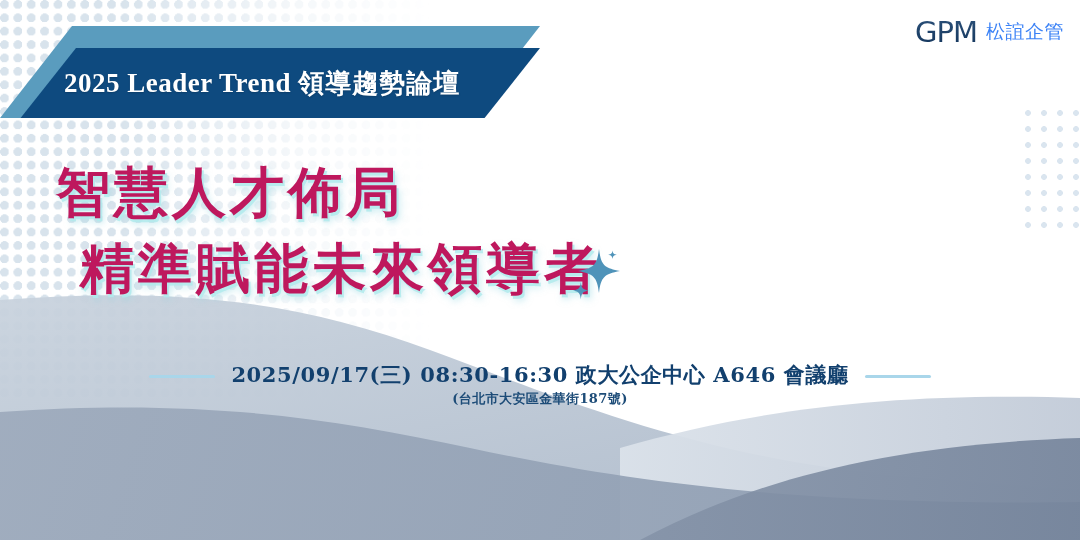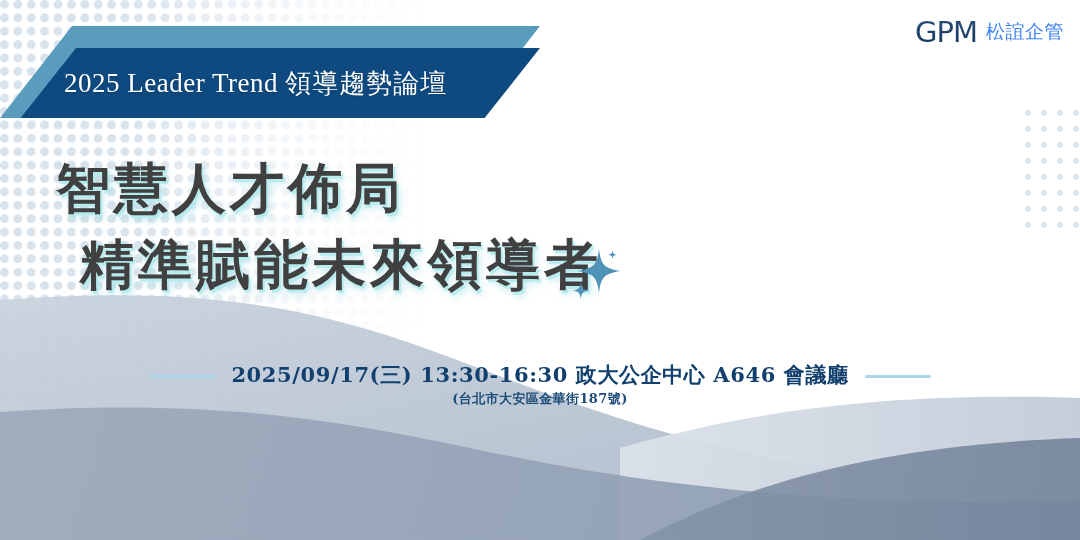--- a/index.html
+++ b/index.html
@@ -61,21 +61,21 @@
     width: 540px;
     height: 92px;
     pointer-events: none;
   }
   .ribbon-title {
     position: absolute;
     left: 64px;
     top: 66px;
     color: #ffffff;
     font-family: "Liberation Serif", "DejaVu Serif", serif;
-    font-weight: normal;
+    font-weight: bold;
     font-size: 27px;
     letter-spacing: 0.5px;
     white-space: nowrap;
     text-shadow: 0 1px 2px rgba(0,0,0,0.18);
     text-align: right;
   }
   .ribbon-title .cjk {
     font-family: "DejaVu Serif", "Liberation Serif", serif;
     font-size: 26px;
     letter-spacing: 1px;
@@ -112,25 +112,25 @@
   }
 
   
   .headline {
     position: absolute;
     left: 56px;
     top: 155px;
     width: 640px;
   }
   .headline-line {
-    font-family: Liberation Mono, monospace;
+    font-family: Liberation Serif, serif;
     font-weight: bold;
     font-size: 54px;
     line-height: 76px;
-    color: #404040;
+    color: #be185d;
     letter-spacing: 4px;
     white-space: nowrap;
     text-shadow:
       2px 3px 0 rgba(176,234,236,0.85),
       3px 5px 7px rgba(150,215,225,0.55);
   }
   .headline-line.second {
     position: relative;
     padding-left: 0;
     margin-left: 24px;
@@ -240,19 +240,19 @@
     <g fill="#4f93b9">
       <path d="M33 6 C35 22 38 25 54 28 C38 31 35 34 33 50 C31 34 28 31 12 28 C28 25 31 22 33 6 Z"></path>
       <path d="M14 34 C15 42 16.5 43.5 24 45 C16.5 46.5 15 48 14 56 C13 48 11.5 46.5 4 45 C11.5 43.5 13 42 14 34 Z" transform="scale(0.78) translate(5,16)"></path>
       <path d="M47 10 C47.8 15 48.8 16 54 17 C48.8 18 47.8 19 47 24 C46.2 19 45.2 18 40 17 C45.2 16 46.2 15 47 10 Z" transform="scale(0.62) translate(28,2)"></path>
     </g>
   </svg>
 
   <div class="event">
     <div class="rule"></div>
     <div class="event-text">
-      <div class="event-main">2025/09/17(三) 13:30-16:30 政大公企中心  A646  會議廳</div>
+      <div class="event-main">2025/09/17(三) 08:30-16:30 政大公企中心  A646  會議廳</div>
       <div class="event-sub">(台北市大安區金華街187號)</div>
     </div>
     <div class="rule"></div>
   </div>
 
 </div>
 
 </body></html>

